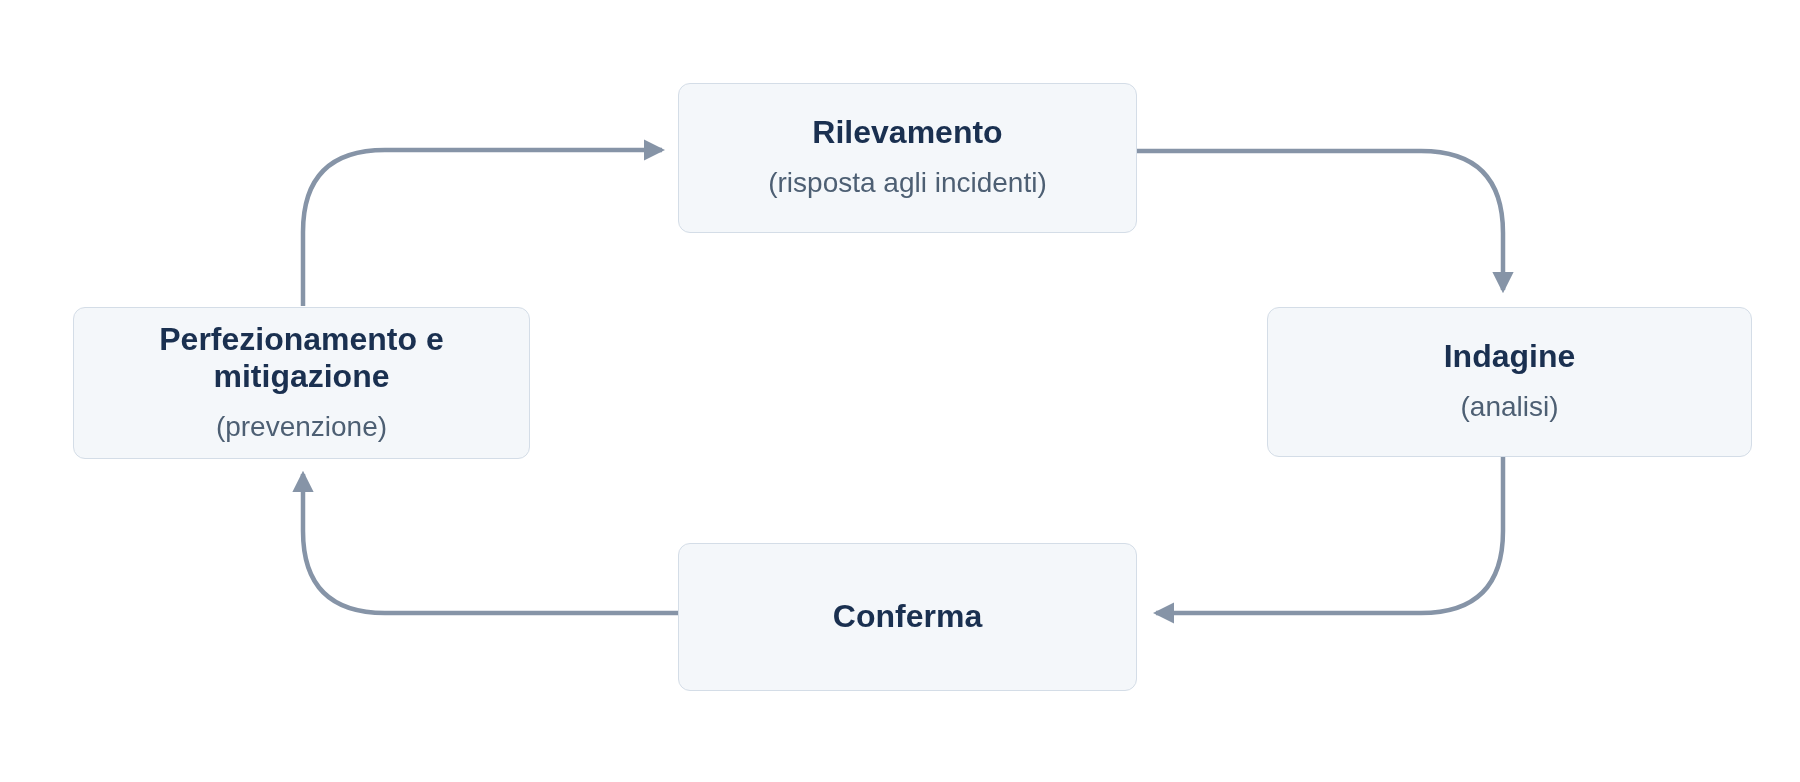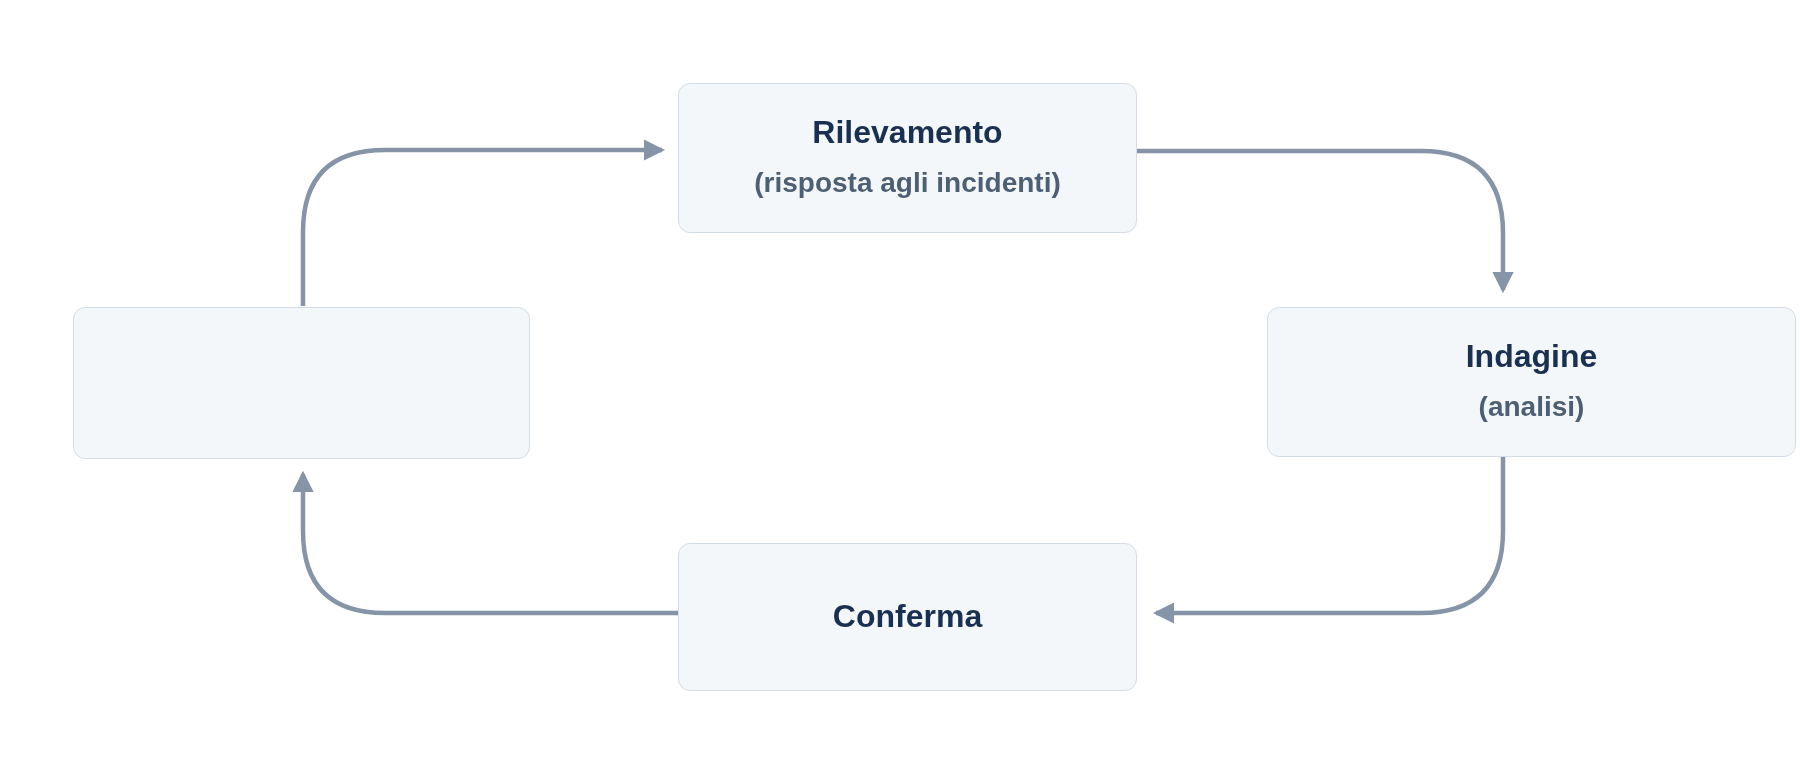--- a/index.html
+++ b/index.html
@@ -43,27 +43,27 @@
   }
   .node-title {
     font-size: 32px;
     font-weight: 700;
     line-height: 1.18;
     color: var(--title, #1a3050);
     max-width: 390px;
   }
   .node-sub {
     font-size: 28px;
-    font-weight: 700;
+    font-weight: 400;
     line-height: 1.3;
     margin-top: 3px;
     color: var(--subtitle, #4d5f73);
   }
   #node-rilevamento      { left: 678px;  top: 83px;  width: 459px; height: 150px; }
-  #node-indagine         { left: 1267px; top: 307px; width: 529px; height: 150px; }
+  #node-indagine         { left: 1267px; top: 307px; width: 485px; height: 150px; }
   #node-conferma         { left: 678px;  top: 543px; width: 459px; height: 148px; }
   #node-perfezionamento  { left: 73px;   top: 307px; width: 457px; height: 152px; }
 </style>
 </head>
 <body>
 
 <div class="canvas" style="--background: #ffffff; --node-fill: #f4f7fa; --node-border: #d4dde7; --title: #1a3050; --subtitle: #4d5f73; --arrow: #8694a7;">
 
   <svg class="arrows" width="1800" height="782" viewBox="0 0 1800 782" aria-hidden="true">
     <defs>
@@ -85,15 +85,17 @@
   <div class="node" id="node-indagine">
     <div class="node-title">Indagine</div>
     <div class="node-sub">(analisi)</div>
   </div>
 
   <div class="node" id="node-conferma">
     <div class="node-title">Conferma</div>
   </div>
 
   <div class="node" id="node-perfezionamento">
+    <div class="node-title">Perfezionamento e mitigazione</div>
+    <div class="node-sub">(prevenzione)</div>
   </div>
 
 </div>
 
 </body></html>

